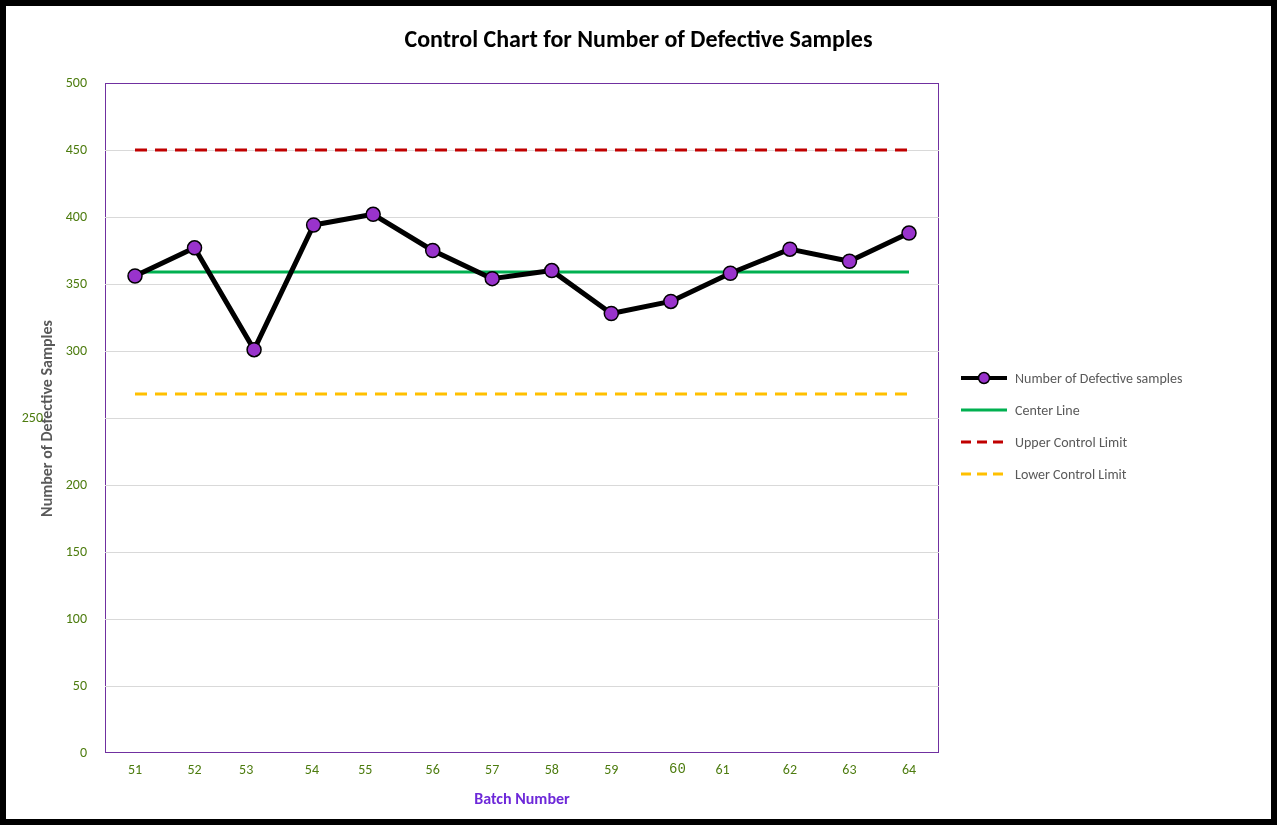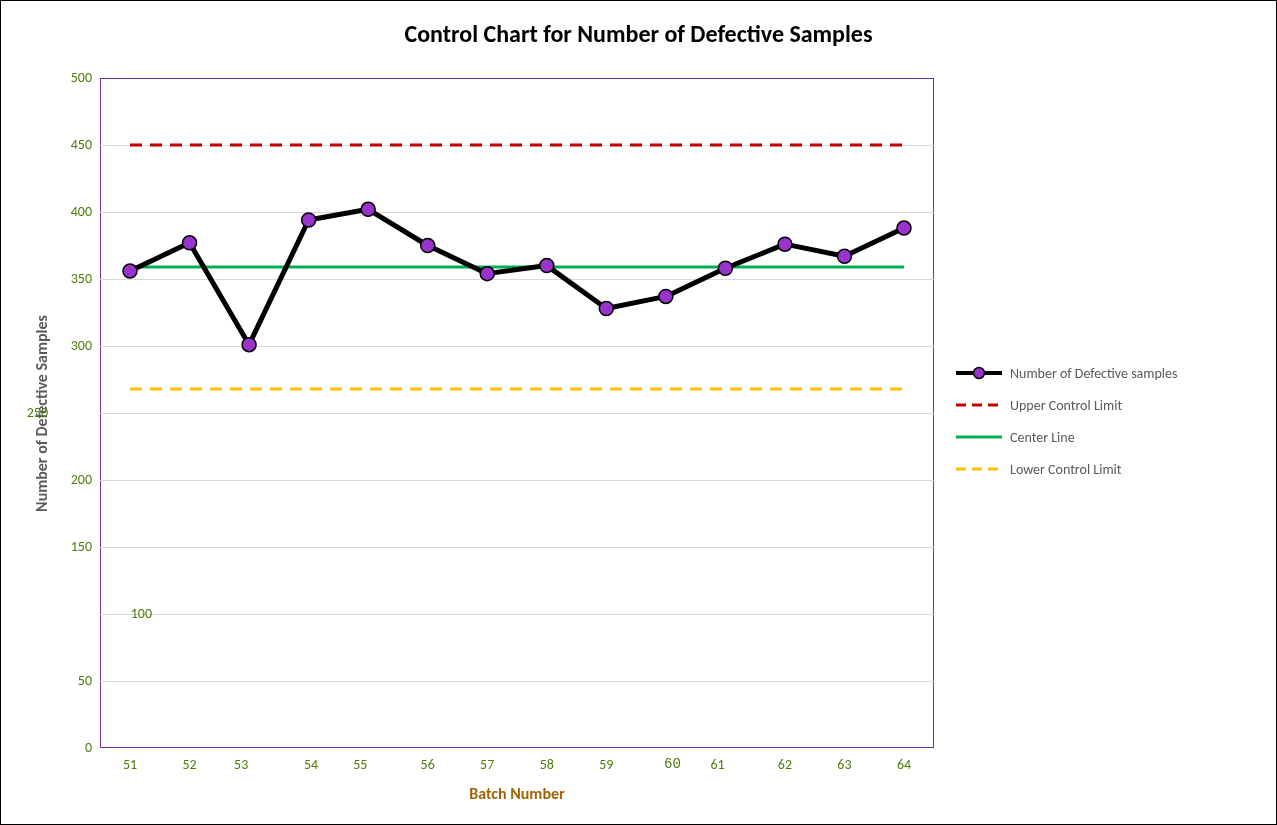--- a/index.html
+++ b/index.html
@@ -8,21 +8,21 @@
     width: 1277px;
     height: 825px;
     font-family: Calibri, Arial, sans-serif;
     color: #595959;
     background: #ffffff;
   }
   .chart-frame {
     box-sizing: border-box;
     width: 1277px;
     height: 825px;
-    border: 1px solid #000000;
+    border: 6px solid #000000;
     background: #ffffff;
     position: relative;
   }
   .chart-title {
     position: absolute;
     left: 0; right: 0;
     top: 18px;
     text-align: center;
     font-size: 24px;
     font-weight: bold;
@@ -55,21 +55,21 @@
     color: #595959;
   }
   .x-axis-title {
     position: absolute;
     left: 99px;
     width: 834px;
     top: 783px;
     text-align: center;
     font-size: 16px;
     font-weight: bold;
-    color: #a16207;
+    color: #6d28d9;
   }
   .tick-label {
     position: absolute;
     font-size: 14px;
     color: #4d7c0f;
   }
   .grid-line {
     position: absolute;
     background: #d9d9d9;
   }
@@ -115,35 +115,35 @@
       <div class="grid-line" style="left: 99px; top: 479px; width: 834px; height: 1px;"></div>
       <div class="grid-line" style="left: 99px; top: 412px; width: 834px; height: 1px;"></div>
       <div class="grid-line" style="left: 99px; top: 345px; width: 834px; height: 1px;"></div>
       <div class="grid-line" style="left: 99px; top: 278px; width: 834px; height: 1px;"></div>
       <div class="grid-line" style="left: 99px; top: 211px; width: 834px; height: 1px;"></div>
       <div class="grid-line" style="left: 99px; top: 144px; width: 834px; height: 1px;"></div>
     </div>
   <div id="ytick-host">
       <div class="tick-label" style="right: 1184px; top: 738px; text-align: right;">0</div>
       <div class="tick-label" style="right: 1184px; top: 671px; text-align: right;">50</div>
-      <div class="tick-label" style="right: 1124px; top: 604px; text-align: right;">100</div>
+      <div class="tick-label" style="right: 1184px; top: 604px; text-align: right;">100</div>
       <div class="tick-label" style="right: 1184px; top: 537px; text-align: right;">150</div>
       <div class="tick-label" style="right: 1184px; top: 470px; text-align: right;">200</div>
       <div class="tick-label" style="right: 1228px; top: 403px; text-align: right; margin-left: 28px;">250</div>
       <div class="tick-label" style="right: 1184px; top: 336px; text-align: left;">300</div>
       <div class="tick-label" style="right: 1184px; top: 269px; text-align: right;">350</div>
       <div class="tick-label" style="right: 1184px; top: 202px; text-align: right;">400</div>
       <div class="tick-label" style="right: 1184px; top: 135px; ">450</div>
       <div class="tick-label" style="right: 1184px; top: 68px; text-align: right;">500</div>
     </div>
   <div id="xtick-host">
       <div class="tick-label" style="left: 114px; width: 30px; text-align: center; top: 755px;">51</div>
       <div class="tick-label" style="left: 173.538px; width: 30px; text-align: center; top: 755px;">52</div>
       <div class="tick-label" style="left: 233.077px; width: 30px; text-align: left; top: 755px;">53</div>
-      <div class="tick-label" style="left: 303px; width: 30px; text-align: left; top: 755px;">54</div>
+      <div class="tick-label" style="left: 283px; width: 30px; text-align: right; top: 755px;">54</div>
       <div class="tick-label" style="left: 352.154px; width: 30px; text-align: left; top: 755px;">55</div>
       <div class="tick-label" style="left: 411.692px; width: 30px; text-align: center; top: 755px;">56</div>
       <div class="tick-label" style="left: 471.231px; width: 30px; text-align: center; top: 755px;">57</div>
       <div class="tick-label" style="left: 530.769px; width: 30px; text-align: center; top: 755px;">58</div>
       <div class="tick-label" style="left: 590.308px; width: 30px; text-align: center; top: 755px;">59</div>
       <div class="tick-label" style="left: 649.846px; width: 30px; text-align: right; top: 755px; font-family: Liberation Mono, monospace;">60</div>
       <div class="tick-label" style="left: 709.385px; width: 30px; text-align: left; top: 755px;">61</div>
       <div class="tick-label" style="left: 768.923px; width: 30px; text-align: center; top: 755px;">62</div>
       <div class="tick-label" style="left: 828.462px; width: 30px; text-align: center; top: 755px;">63</div>
       <div class="tick-label" style="left: 888px; width: 30px; text-align: center; top: 755px;">64</div>
@@ -177,36 +177,36 @@
         <svg width="46" height="20">
           <line x1="0" y1="10" x2="46" y2="10" stroke="#000000" stroke-width="4"></line>
           <circle cx="23" cy="10" r="5.5" fill="#9933CC" stroke="#000000" stroke-width="1.5"></circle>
         </svg>
       </div>
       <span>Number of Defective samples</span>
     </div>
     <div class="legend-row">
       <div class="legend-swatch">
         <svg width="46" height="20">
+            <line x1="0" y1="10" x2="46" y2="10" stroke="#00B050" stroke-width="3"></line>
+          </svg>
+      </div>
+      <span>Center Line</span>
+    </div>
+    <div class="legend-row">
+      <div class="legend-swatch">
+        <svg width="46" height="20">
             <line x1="0" y1="10" x2="46" y2="10" stroke="#C00000" stroke-width="3" stroke-dasharray="10,6"></line>
           </svg>
       </div>
       <span>Upper Control Limit</span>
     </div>
     <div class="legend-row">
       <div class="legend-swatch">
         <svg width="46" height="20">
-            <line x1="0" y1="10" x2="46" y2="10" stroke="#00B050" stroke-width="3"></line>
-          </svg>
-      </div>
-      <span>Center Line</span>
-    </div>
-    <div class="legend-row">
-      <div class="legend-swatch">
-        <svg width="46" height="20">
             <line x1="0" y1="10" x2="46" y2="10" stroke="#FFC000" stroke-width="3" stroke-dasharray="10,6"></line>
           </svg>
       </div>
       <span>Lower Control Limit</span>
     </div>
   </div>
 
 </div>
 
 </body></html>

